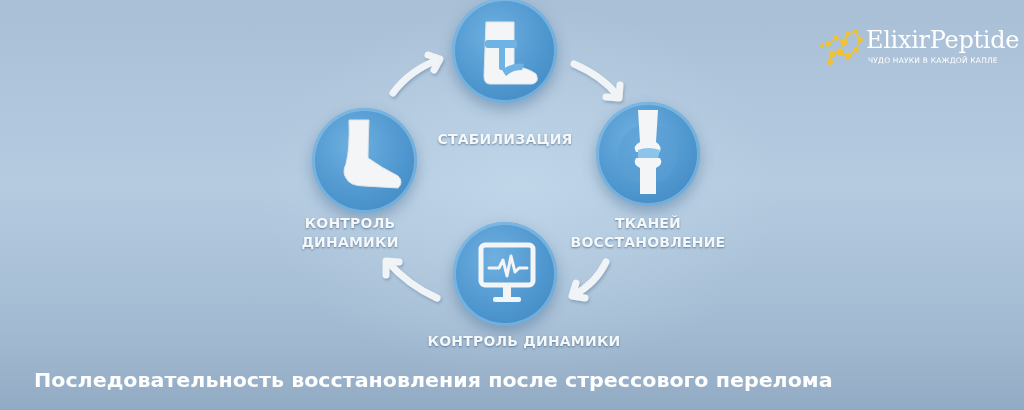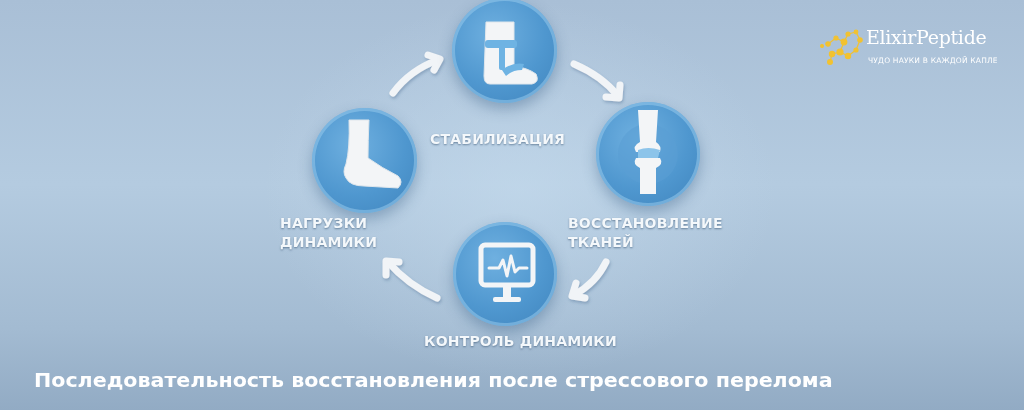--- a/index.html
+++ b/index.html
@@ -13,26 +13,26 @@
     background: radial-gradient(ellipse at center, rgba(200,222,240,0.55) 0%, rgba(200,222,240,0) 70%);
   }
   .node {
     position:absolute; border-radius:50%;
     background: radial-gradient(circle at 40% 35%, #6fb0e0 0%, #4f97cf 55%, #3f84bd 100%);
     box-shadow: 0 6px 14px rgba(40,80,120,0.35), inset 0 0 0 3px rgba(150,200,235,0.55);
   }
   .node svg { position:absolute; left:0; top:0; width:100%; height:100%; }
   .label {
     position:absolute; color:#f4f8fb; font-weight:bold; font-size:14px;
-    letter-spacing:0.2px; line-height:19px;
+    text-align:center; letter-spacing:0.2px; line-height:19px;
     text-shadow: 0 1px 2px rgba(40,70,100,0.55);
   }
   .arrows { position:absolute; left:0; top:0; width:1024px; height:410px; }
   .brand { position:absolute; left:818px; top:22px; width:200px; height:50px; }
-  .brand-name { position:absolute; left:48px; top:4px; color:#ffffff; font-family:"DejaVu Serif", serif; font-size:19px; letter-spacing:-0.3px; }
+  .brand-name { position:absolute; left:48px; top:4px; color:#ffffff; font-family:"DejaVu Serif", serif; font-size:24px; letter-spacing:-0.3px; }
   .brand-tag { position:absolute; left:50px; top:34px; color:#ffffff; font-size:7.5px; font-weight:normal; letter-spacing:0.2px; }
   .caption {
     position:absolute; left:34px; top:368px; color:#ffffff; font-weight:bold;
     font-size:20px; letter-spacing:0px; white-space:nowrap;
     font-family:"DejaVu Sans", sans-serif;
     transform: scaleX(1.03); transform-origin:left center;
   }
 </style>
 </head>
 <body>
@@ -83,41 +83,41 @@
 
 <div class="node" style="left:596px; top:102px; width:104px; height:104px;">
   <svg viewBox="0 0 104 104">
     <circle cx="52" cy="52" r="30" fill="#5a9fd4" opacity="0.6"></circle>
     <path d="M42 8 L62 8 L60 40 Q66 44 64 50 L40 50 Q36 44 44 40 Z" fill="#f3f5f7"></path>
     <path d="M42 48 Q52 44 64 48 L62 56 L42 56 Z" fill="#8cc4ea"></path>
     <path d="M40 56 L64 56 Q68 62 60 66 L60 92 L44 92 L44 66 Q36 62 40 56 Z" fill="#f3f5f7"></path>
   </svg>
 </div>
 <div class="label" style="left:568px; top:214px; width:160px;">
+  <div>ТКАНЕЙ</div>
   <div>ВОССТАНОВЛЕНИЕ</div>
-  <div>ТКАНЕЙ</div>
 </div>
 
 <div class="node" style="left:453px; top:222px; width:104px; height:104px;">
   <svg viewBox="0 0 104 104">
     <rect x="28" y="23" width="52" height="40" rx="4" fill="none" stroke="#f3f5f7" stroke-width="5"></rect>
     <polyline points="36,46 46,46 50,38 54,54 58,34 62,50 66,46 74,46" fill="none" stroke="#f3f5f7" stroke-width="3" stroke-linejoin="round" stroke-linecap="round"></polyline>
     <rect x="50" y="64" width="8" height="12" fill="#f3f5f7"></rect>
     <rect x="40" y="75" width="28" height="5" rx="2" fill="#f3f5f7"></rect>
   </svg>
 </div>
 <div class="label" style="left:424px; top:332px; width:200px;">КОНТРОЛЬ ДИНАМИКИ</div>
 
 <div class="node" style="left:312px; top:108px; width:105px; height:105px;">
   <svg viewBox="0 0 105 105">
     <path d="M37 12 L57 12 Q56 34 56 50 Q70 60 86 68 Q92 74 86 80 L52 78 Q38 78 34 70 Q30 64 34 56 Q38 40 37 12 Z" fill="#f3f5f7" stroke="#dfe6ec" stroke-width="1"></path>
   </svg>
 </div>
 <div class="label" style="left:280px; top:214px; width:140px;">
-  <div>НАГРУЗКИ</div>
+  <div>КОНТРОЛЬ</div>
   <div>ДИНАМИКИ</div>
 </div>
 
 <div class="brand">
   <svg viewBox="0 0 50 46" width="50" height="46" style="position:absolute; left:0; top:2px;">
     <g stroke="#f2c230" stroke-width="1.2" fill="#f2c230">
       <line x1="10" y1="20" x2="18" y2="14"></line>
         <line x1="18" y1="14" x2="26" y2="18"></line>
       <line x1="26" y1="18" x2="30" y2="10"></line>
         <line x1="30" y1="10" x2="38" y2="8"></line>

